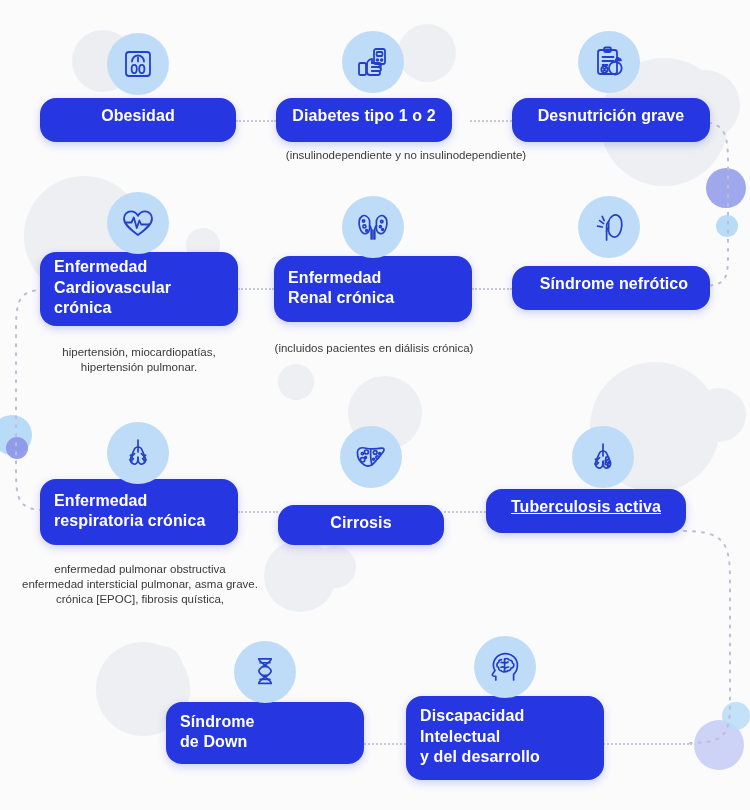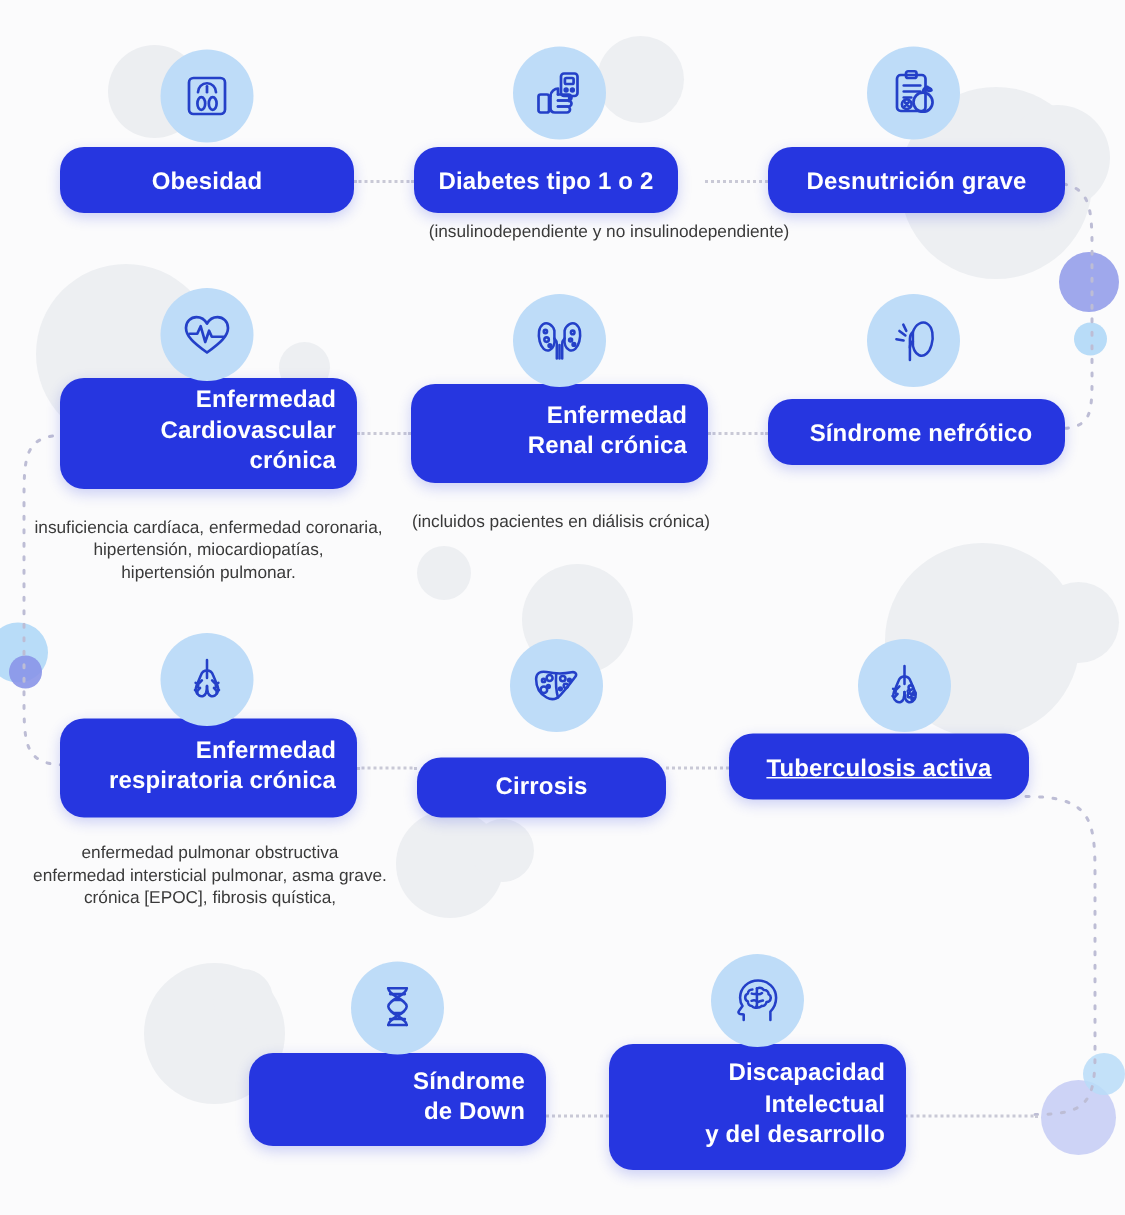--- a/index.html
+++ b/index.html
@@ -29,21 +29,21 @@
   svg.conn-path path { fill: none; stroke: #bdbdd5; stroke-width: 2; stroke-dasharray: 2 7; stroke-linecap: round; }
 
   
   .node { position: absolute; z-index: 3; }
   .card {
     position: absolute;
     background: #2636e0;
     border-radius: 16px;
     color: #ffffff;
     display: flex;
-    align-items: flex-end;
+    align-items: flex-start;
     justify-content: center;
     text-align: center;
     font-weight: bold;
     font-size: 16px;
     line-height: 1.28;
     letter-spacing: .1px;
     padding: 8px 14px 10px;
     box-shadow: 0 3px 9px rgba(38,54,224,.22);
     z-index: 3;
   }
@@ -190,21 +190,20 @@
       <span>Cardiovascular</span>
       <span>crónica</span>
     </div>
     <div class="icon-bubble" style="left:107px; top:192px;">
       <svg width="36" height="36" viewBox="0 0 36 36" fill="none" stroke-width="1.8" stroke-linecap="round" stroke-linejoin="round">
         <path d="M18 30 C 9 23.5, 4 19, 4 13.6 C 4 9.4, 7.2 6.4, 11 6.4 C 14 6.4, 16.6 8.2, 18 10.8 C 19.4 8.2, 22 6.4, 25 6.4 C 28.8 6.4, 32 9.4, 32 13.6 C 32 19, 27 23.5, 18 30z"></path>
         <path d="M6.5 17.5 h5 l2.3 -5 l3 10.5 l2.6 -7.5 l1.8 4 h7.8"></path>
       </svg>
     </div>
     <div class="note" style="left:10px; top:345px; width:258px;">
-      <div>insuficiencia cardíaca, enfermedad coronaria,</div>
       <div>hipertensión, miocardiopatías,</div>
       <div>hipertensión pulmonar.</div>
     </div>
   </div>
 
   <div class="node">
     <div class="card" style="left:274px; top:256px; width:198px; height:66px; flex-direction:column;">
       <span>Enfermedad</span>
       <span>Renal crónica</span>
     </div>

